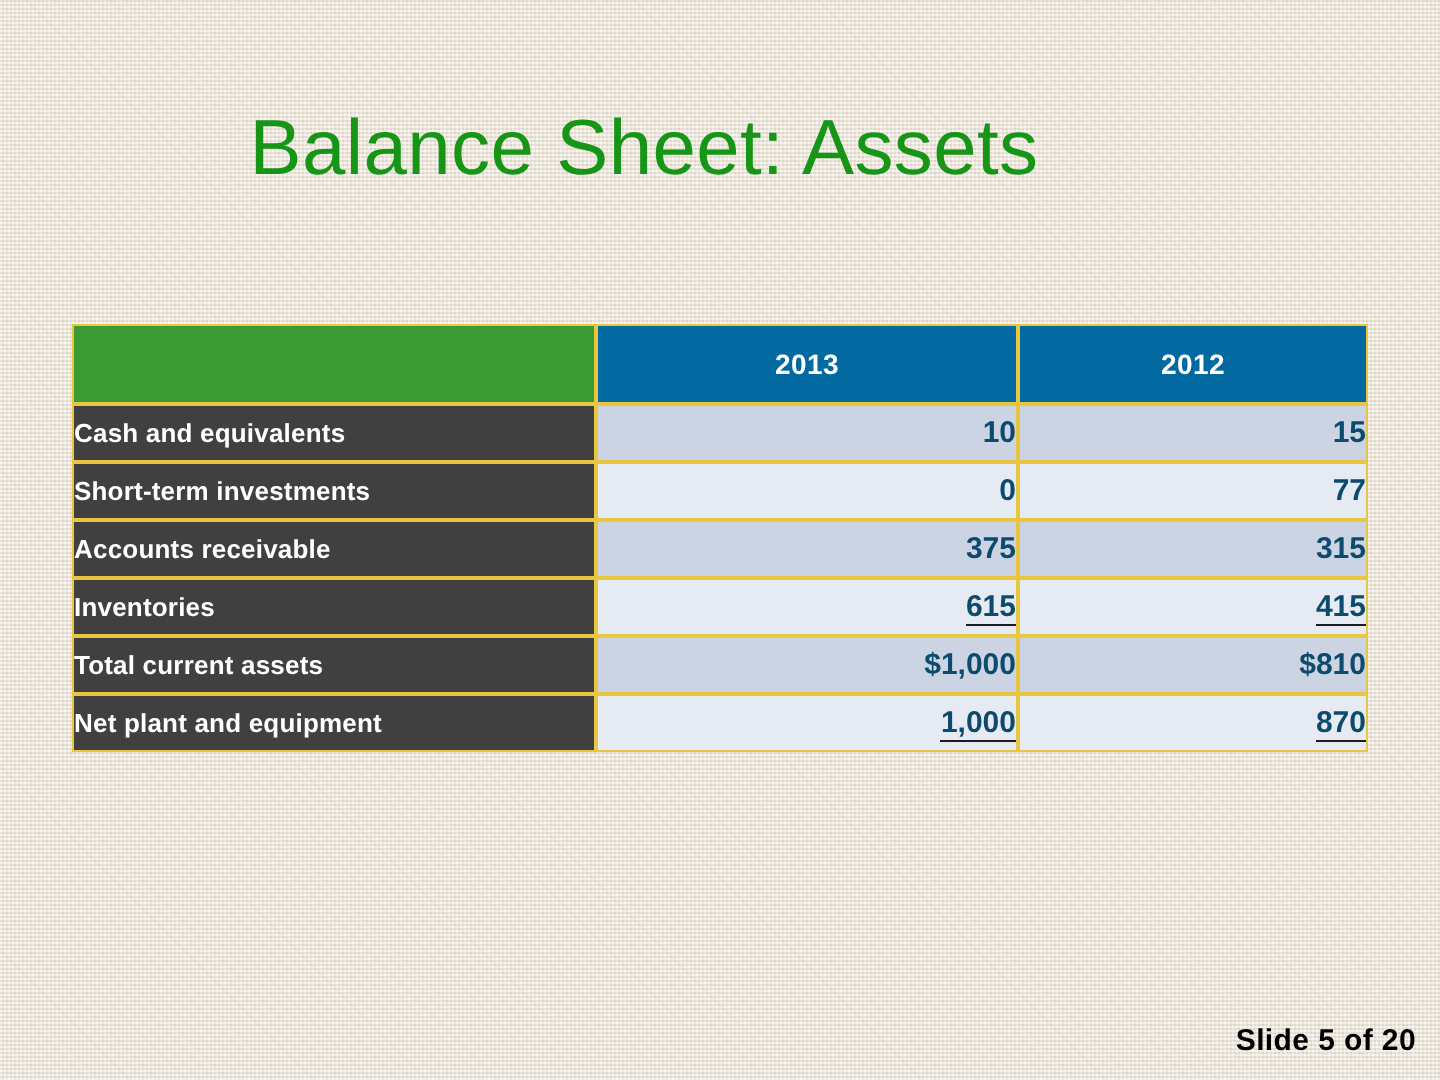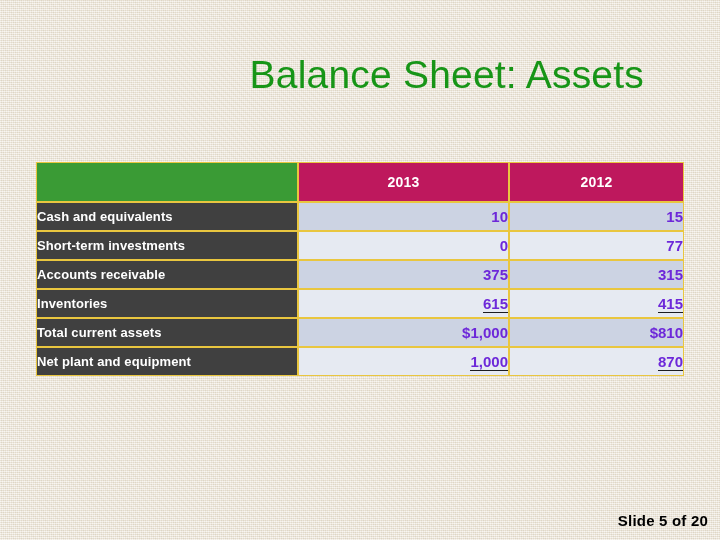--- a/index.html
+++ b/index.html
@@ -33,21 +33,21 @@
     inset: 0;
     z-index: 1;
   }
 
   
   #page-title {
     position: absolute;
     top: 52px;
     left: 0;
     width: 644px;
-    text-align: right;
+    text-align: center;
     font-size: 39px;
     line-height: 46px;
     font-weight: 400;
     color: #179517;
     letter-spacing: 0.2px;
     white-space: nowrap;
   }
 
   
   #assets-table {
@@ -67,21 +67,21 @@
     font-weight: 700;
   }
 
   col.col-label { width: 262px; }
   col.col-y1    { width: 211px; }
   col.col-y2    { width: 175px; }
 
   
   .hdr-cell {
     height: 40px;
-    background: #be185d;
+    background: #0369a1;
     color: #ffffff;
     font-size: 14px;
     text-align: center;
     vertical-align: middle;
     letter-spacing: 0.2px;
   }
   .hdr-blank {
     height: 30px;
     background: #3a9b35;
   }
@@ -94,21 +94,21 @@
     font-size: 13px;
     text-align: left;
     vertical-align: middle;
     padding-left: 9px;
     letter-spacing: 0.1px;
     white-space: nowrap;
   }
   .row-value {
     height: 29px;
     font-size: 15px;
-    color: #6d28d9;
+    color: #0c4a6e;
     text-align: right;
     vertical-align: middle;
     padding-right: 11px;
     font-weight: 400;
     white-space: nowrap;
   }
   .row-value .num { display: inline-block; }
   .row-value.u .num {
     border-bottom: 1.6px solid #1c1c22;
     padding-bottom: 0px;

